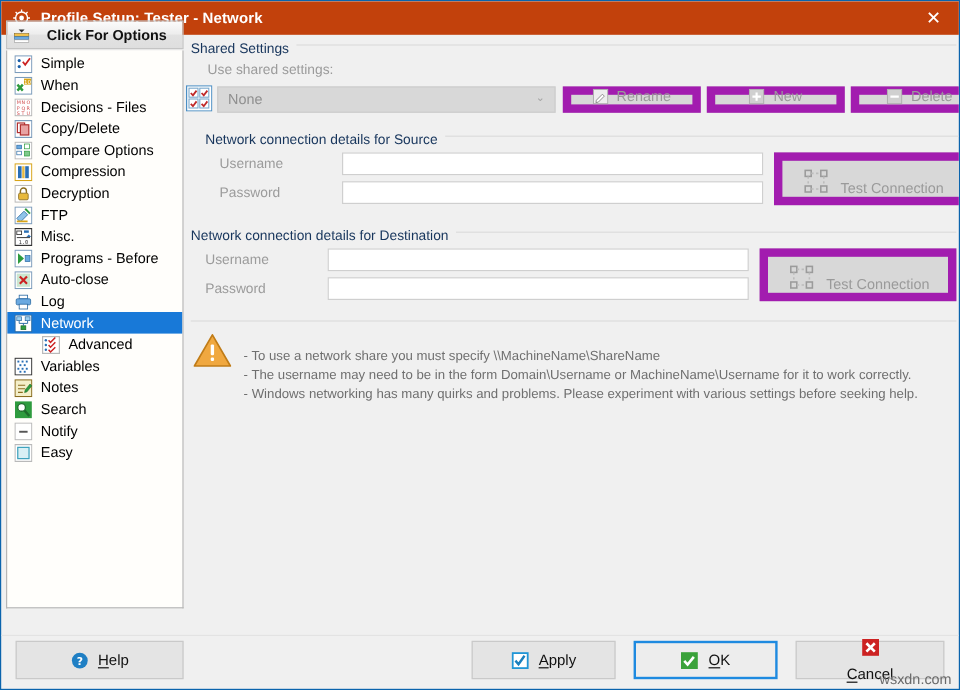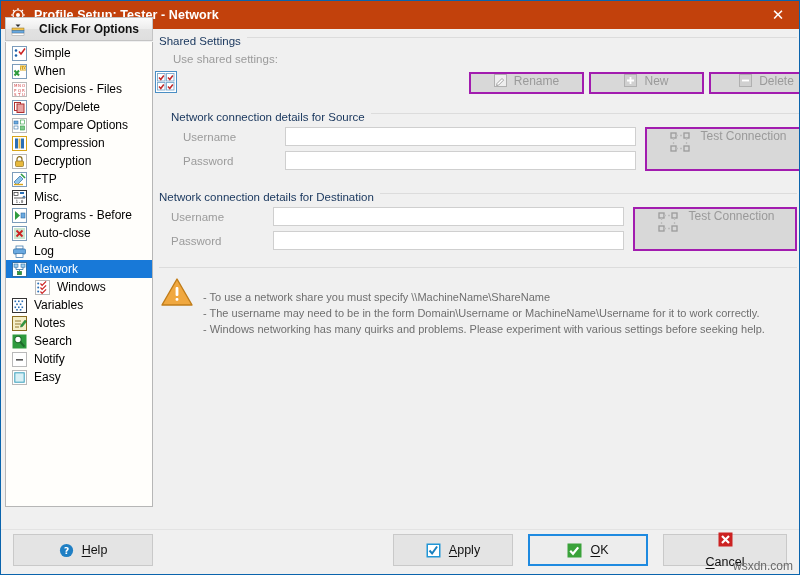--- a/index.html
+++ b/index.html
@@ -131,22 +131,22 @@
   }
   .combo .chev {
     position: absolute; right: 8px; top: 50%;
     transform: translateY(-60%);
     color: #a5a5a5; font-size: 9px;
     font-family: "DejaVu Sans", sans-serif;
   }
 
   .btn {
     background: #d8d8d8;
-    border: 2px solid #a21caf;
-    display: flex; align-items: flex-start; justify-content: center;
+    border: 7px solid #a21caf;
+    display: flex; align-items: flex-end; justify-content: center;
     gap: 7px;
     font-size: 12px; color: #9a9a9a;
   }
 
   .tbox {
     background: #ffffff;
     border: 1px solid #cfcfcf;
     height: 19px;
   }
 
@@ -386,21 +386,21 @@
       <div class="nav-item child">
         <span class="nav-icon">
           <svg width="15" height="15" viewBox="0 0 15 15">
               <rect x=".5" y=".5" width="14" height="14" fill="#fff" stroke="#b9b9b9"></rect>
               <circle cx="3.2" cy="3.5" r="1" fill="#2a6fb5"></circle>
               <circle cx="3.2" cy="7.5" r="1" fill="#2a6fb5"></circle>
               <circle cx="3.2" cy="11.5" r="1" fill="#2a6fb5"></circle>
               <path d="M5.5 3.5l1.6 1.8 4-4M5.5 7.5l1.6 1.8 4-4M5.5 11.5l1.6 1.8 4-4" stroke="#cc2222" stroke-width="1.2" fill="none"></path>
             </svg>
         </span>
-        <span class="nav-label">Windows</span>
+        <span class="nav-label">Advanced</span>
       </div>
 
       <div class="nav-item">
         <span class="nav-icon">
           <svg width="15" height="15" viewBox="0 0 15 15">
               <rect x=".5" y=".5" width="14" height="14" fill="#fff" stroke="#333"></rect>
               <g fill="#2a6fb5">
                 <rect x="2.5" y="2.5" width="1.6" height="1.6"></rect>
                 <rect x="6" y="2.5" width="1.6" height="1.6"></rect>
                 <rect x="9.5" y="2.5" width="1.6" height="1.6"></rect>
@@ -483,20 +483,24 @@
           </g>
           <g fill="none" stroke="#c02a2a" stroke-width="1.5">
             <path d="M4 6.5l1.8 2 3-4"></path>
               <path d="M13 6.5l1.8 2 3-4"></path>
             <path d="M4 15.5l1.8 2 3-4"></path>
               <path d="M13 15.5l1.8 2 3-4"></path>
           </g>
         </svg>
       </span>
 
+      <div class="combo" style="position:absolute; left:22px; top:41px; width:282px;">
+        <span>None</span>
+        <span class="chev">⌄</span>
+      </div>
 
       <div class="btn" style="position:absolute; left:310px; top:41px; width:115px; height:22px;">
         <span>
           <svg class="ico" width="13" height="13" viewBox="0 0 13 13">
             <rect x=".5" y=".5" width="12" height="12" fill="#eeeeee" stroke="#b0b0b0"></rect>
             <path d="M3 9.5l5-5 1.6 1.6-5 5-2 .4z" fill="#ffffff" stroke="#7e7e7e" stroke-width=".7"></path>
           </svg>
         </span>
         <span>Rename</span>
       </div>

